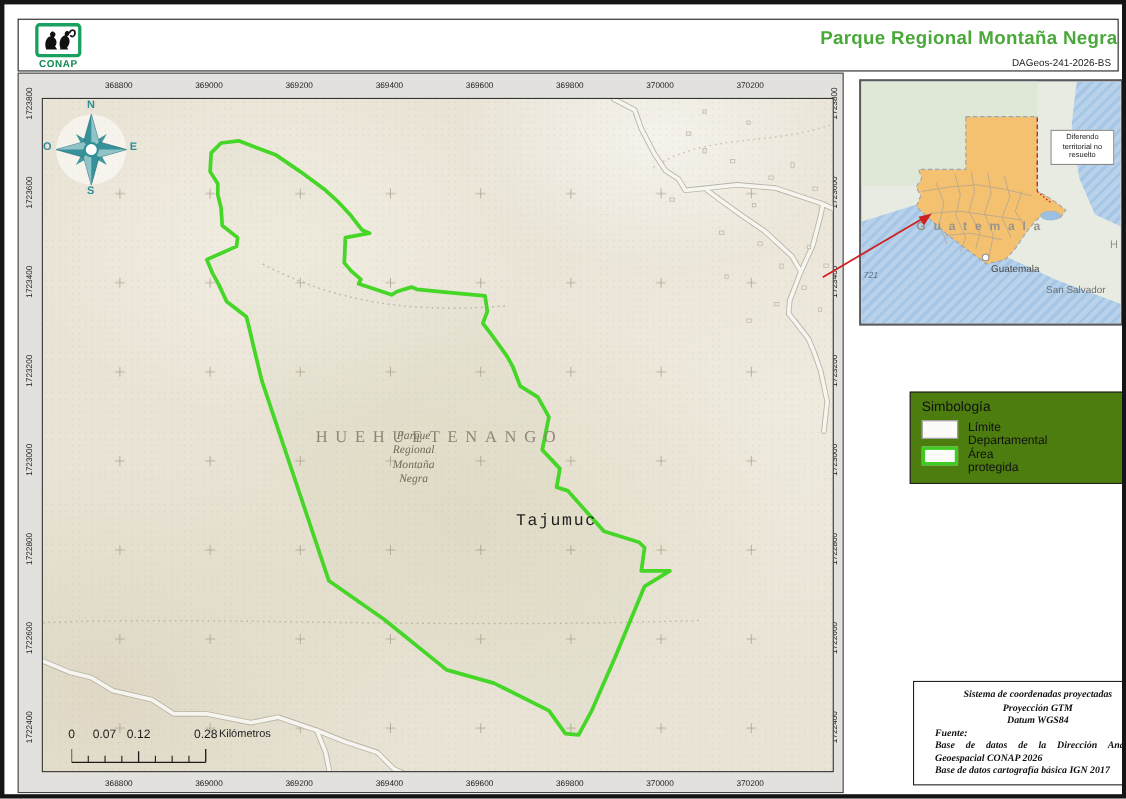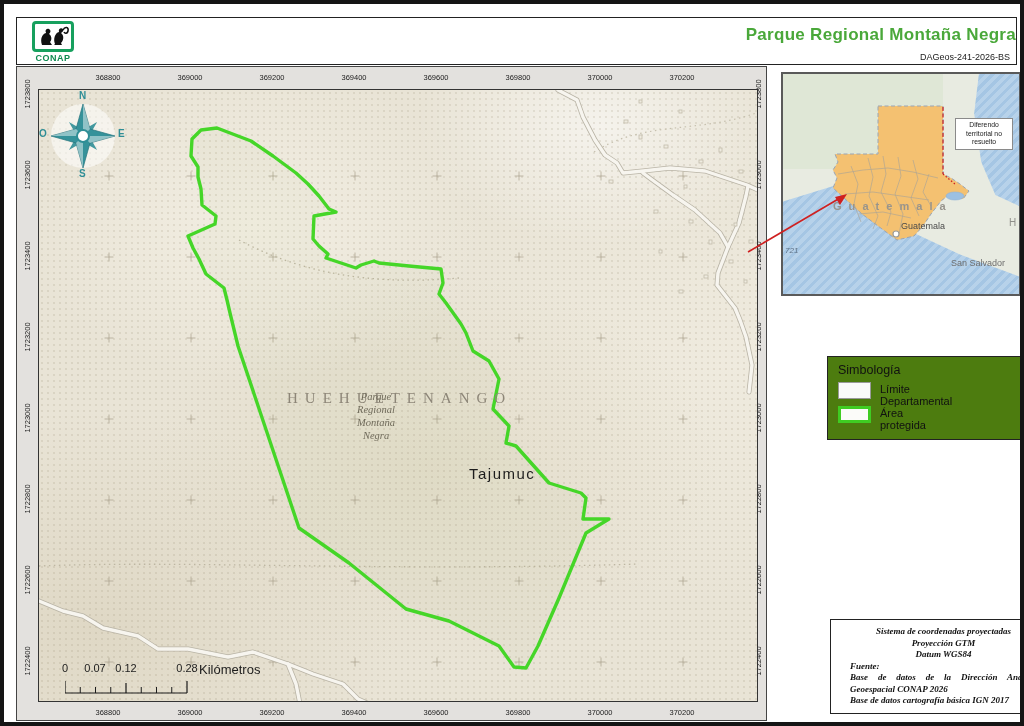--- a/index.html
+++ b/index.html
@@ -37,28 +37,28 @@
   .coord{ position:absolute; font-size:7.5px; color:#222; white-space:nowrap; }
   .coord.h{ transform:translateX(-50%); }
   .coord.v{ transform:translate(-50%,-50%) rotate(-90deg); }
 
   
   .maplabel{ position:absolute; white-space:nowrap; }
   #dept-label{ font-family:"Liberation Serif", serif; font-size:15px; letter-spacing:7px;
                color:#8d8678; }
   #park-label{ font-family:"Liberation Serif", serif; font-style:italic; font-size:10.5px;
                color:#6f6a5a; text-align:center; line-height:13px; white-space:normal; width:80px;}
-  #town-label{ font-family:Liberation Sans, sans-serif; font-size:15px; letter-spacing:1.5px;
+  #town-label{ font-family:Liberation Mono, monospace; font-size:15px; letter-spacing:1.5px;
                color:#1d1d1d;text-align:center; }
   .compass-letter{ position:absolute; font-size:10px; font-weight:bold; color:#2f8e96; }
 
   
   #scalebar{ position:absolute; left:24px; top:572px; width:260px; height:34px; }
   .sb-label{ position:absolute; top:0; font-size:11px; color:#1c1c1c; transform:translateX(-50%); }
-  .sb-unit{ position:absolute; top:0; font-size:13px; color:#1c1c1c; }
+  .sb-unit{ position:absolute; top:0; font-size:10px; color:#1c1c1c; }
 
   
   #inset{ position:absolute; left:777px; top:68px; width:240px; height:224px;
           border:2px solid #5a5a5a; background:#c2d7eb; overflow:hidden; }
   .sea{ position:absolute; background:repeating-linear-gradient(135deg,#a5c6e4 0 3px,#b7d2ea 3px 7px); }
   .land{ position:absolute; }
   #note-box{ position:absolute; left:172px; top:44px; width:58px; background:#fff;
              border:1px solid #8a8a8a; font-size:6.8px; color:#1a1a1a; text-align:center;
              padding:2px 1px; line-height:8.5px; }
   .inset-label{ position:absolute; white-space:nowrap; }
@@ -255,21 +255,21 @@
 
       <path d="M160 33 V100" stroke="#cc2020" stroke-width="1.2" stroke-dasharray="4 2.5" fill="none"></path>
       <path d="M160 100 L167 106 172 110" stroke="#cc2020" stroke-width="1.2" stroke-dasharray="1.5 2" fill="none"></path>
 
       <ellipse cx="172" cy="122" rx="9" ry="4" fill="#9cc0e2" stroke="#8fb2d6" stroke-width="0.6"></ellipse>
 
       <circle cx="113" cy="160" r="3" fill="#fff" stroke="#9a9a9a" stroke-width="1.2"></circle>
     </svg>
     <div id="note-box">Diferendo territorial no resuelto</div>
     <span class="inset-label" style="left:50px;top:126px;font-size:11px;font-weight:bold;letter-spacing:2px;color:#98948c;">G u a t e m a l a</span>
-    <span class="inset-label" style="left:118px;top:147px;font-size:9px;color:#4a4a4a;">Guatemala</span>
+    <span class="inset-label" style="left:118px;top:165px;font-size:9px;color:#4a4a4a;">Guatemala</span>
     <span class="inset-label" style="left:168px;top:184px;font-size:9px;color:#6e6e6e;">San Salvador</span>
     <span class="inset-label" style="left:2px;top:172px;font-size:8px;font-style:italic;color:#5f7287;">721</span>
     <span class="inset-label" style="left:226px;top:143px;font-size:10px;letter-spacing:2px;color:#8f8f8a;">H o</span>
   </div>
 
   <div id="legend">
     <div id="legend-title">Simbología</div>
     <div class="legend-item" style="top:25px">
       <div class="swatch" id="swatch-dept"></div>
       <span class="legend-label">Límite Departamental</span>

